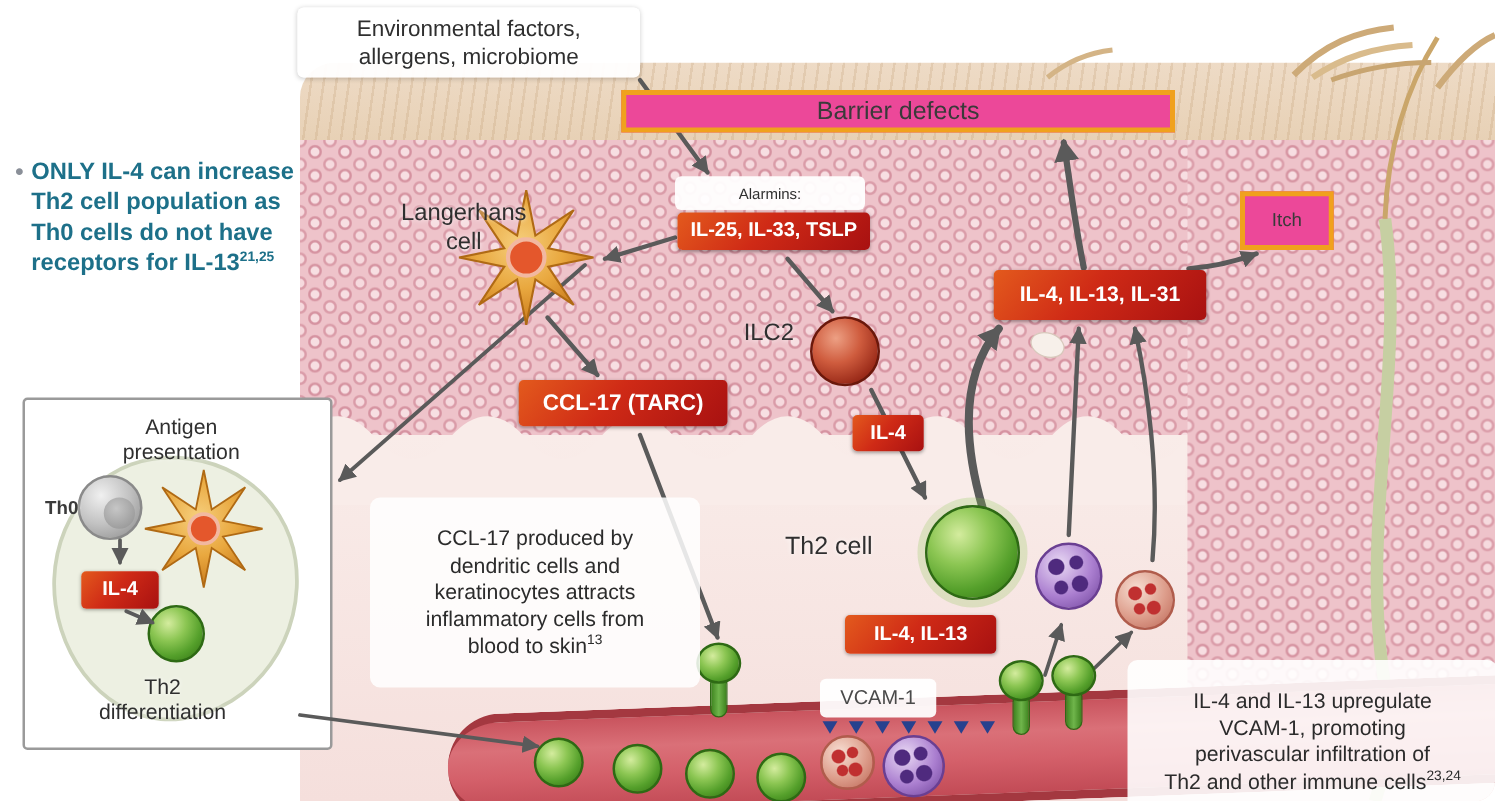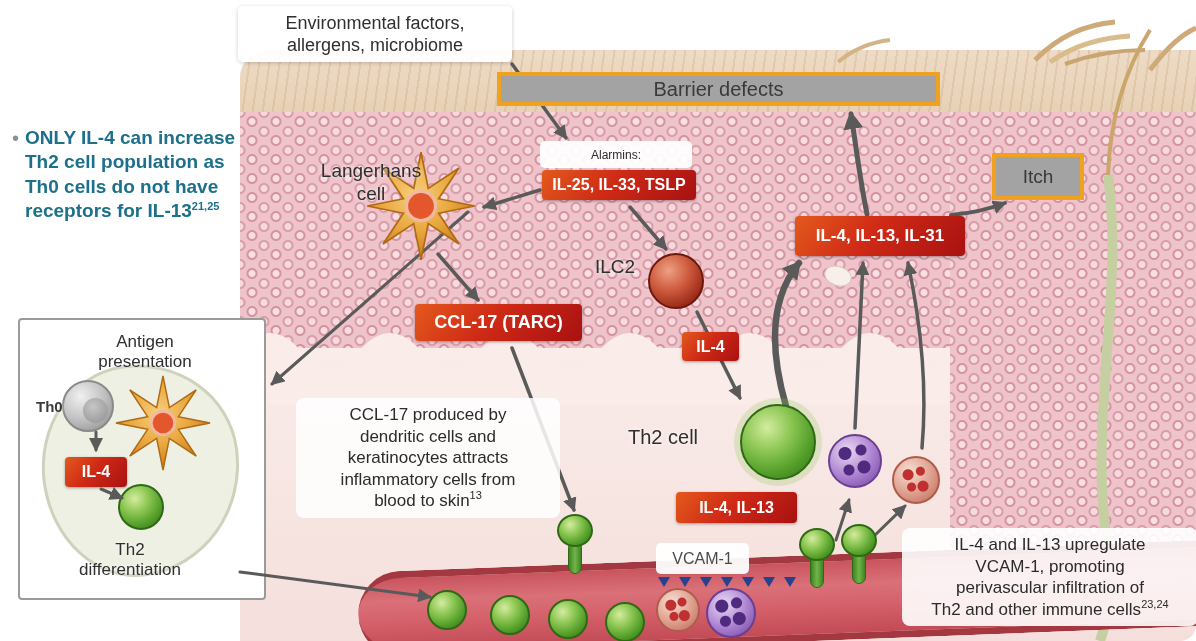--- a/index.html
+++ b/index.html
@@ -29,27 +29,27 @@
   .vessel { left:358px; top:556px; width:860px; height:86px; z-index:2;
     transform:rotate(-2.2deg);
     background:linear-gradient(180deg,#c9545e 0%, #da7078 32%, #d4606a 62%, #c24b56 100%);
     border-top:7px solid #a43840; border-bottom:7px solid #a43840;
     border-radius:46px 0 0 46px; }
 
   
   .redbox { background:linear-gradient(130deg,#e35a1d 0%, #cf2a16 45%, #a81111 100%);
     color:#fff; font-weight:bold; display:flex; align-items:center; justify-content:center;
     border-radius:4px; box-shadow:0 1px 3px rgba(0,0,0,.35); z-index:5; }
-  .orangebox { background:#a3a3a3; border:4px solid #f0a11d; display:flex; align-items:center;
+  .orangebox { background:#ec4899; border:4px solid #f0a11d; display:flex; align-items:center;
     justify-content:center; color:#3a3a3a; z-index:5; }
   .whitebox { background:rgba(255,255,255,.94); color:#2f2f2f; display:flex; align-items:center;
     justify-content:center; text-align:center; border-radius:5px; z-index:5; }
   .plain { color:#2f2f2f; text-align:center; z-index:5; text-shadow:0 0 4px rgba(255,255,255,.9); }
   .note { background:rgba(255,255,255,.85); color:#2b2b2b; text-align:center; font-size:17px;
-    line-height:1.27; border-radius:8px; padding:6px 8px; z-index:5; }
+    line-height:1.27; border-radius:8px; padding:22px 8px; z-index:5; }
 
   
   .gball, .cap { background:radial-gradient(circle at 35% 30%, #d4ec9e 0%, #8cc653 35%, #55a02b 65%, #2f6e11 100%);
     border:2px solid #2e6a14; border-radius:50%; }
   .gball { position:absolute; z-index:4; }
   .mush { position:absolute; z-index:4; width:38px; height:60px; }
   .mush .stem { position:absolute; left:50%; transform:translateX(-50%); bottom:0; width:14px; height:32px;
     background:linear-gradient(90deg,#3f8420,#6fb54b,#3f8420); border:1.5px solid #2e6a14; border-radius:6px 6px 8px 8px; }
   .mush .cap { position:absolute; top:0; left:1px; width:36px; height:33px; }
   .ball { position:absolute; border-radius:50%; z-index:4; }
@@ -206,21 +206,21 @@
       <span class="tri"></span>
       <span class="tri"></span>
       <span class="tri"></span>
   </div>
 
   <div class="whitebox abs pre" style="left:238px;top:6px;width:274px;height:56px;font-size:18px;line-height:1.25;box-shadow:0 1px 4px rgba(0,0,0,.2);">Environmental factors,
 allergens, microbiome</div>
 
   <div class="orangebox abs" style="left:497px;top:72px;width:443px;height:34px;font-size:20px;">Barrier defects</div>
 
-  <div class="orangebox abs" style="left:992px;top:153px;width:92px;height:47px;font-size:19px;">Itch</div>
+  <div class="orangebox abs" style="left:992px;top:153px;width:75px;height:47px;font-size:15px;">Itch</div>
 
   <div class="abs" style="left:12px;top:126px;width:245px;z-index:5;display:flex;gap:6px;">
     <span style="color:#8a8f98;font-size:20px;line-height:1.2;">•</span>
     <span style="color:#1d7089;font-weight:bold;font-size:19px;line-height:1.28;"><span>ONLY IL-4 can increase Th2 cell population as Th0 cells do not have receptors for IL-13</span><sup>21,25</sup></span>
   </div>
 
   <div class="abs plain pre" style="left:296px;top:160px;width:150px;font-size:19px;line-height:1.2;">Langerhans
 cell</div>
 
   <div class="whitebox abs" style="left:540px;top:141px;width:152px;height:27px;font-size:12px;">Alarmins:</div>

